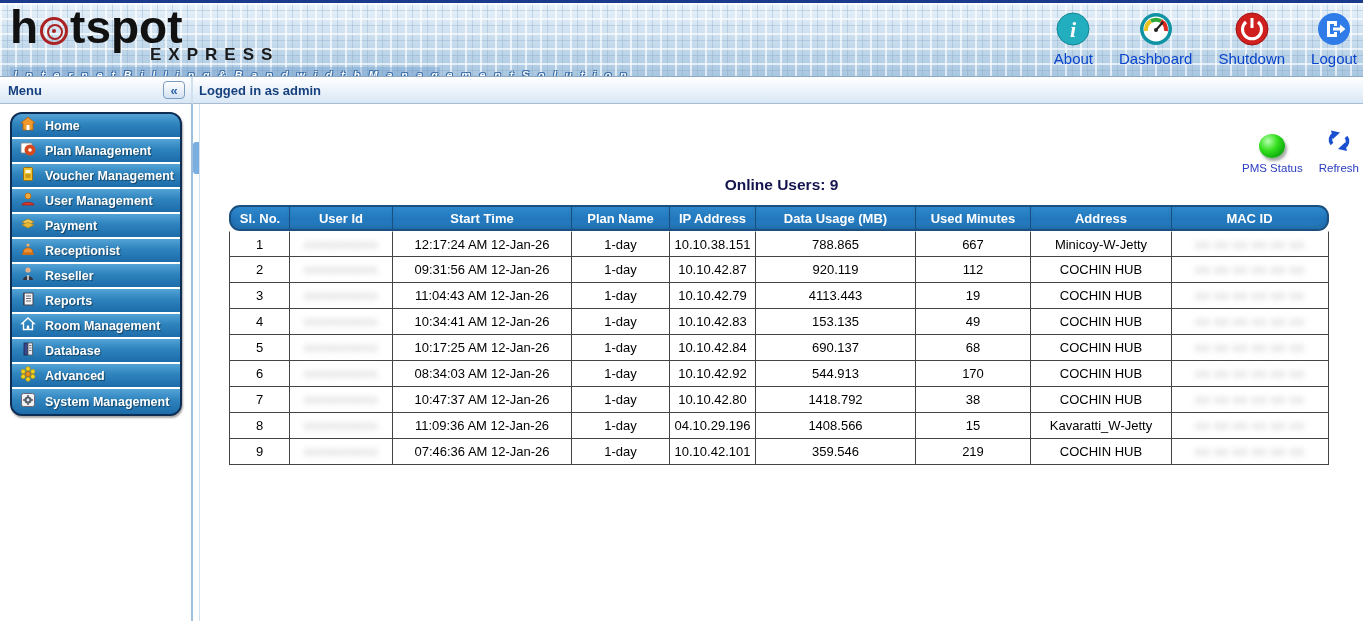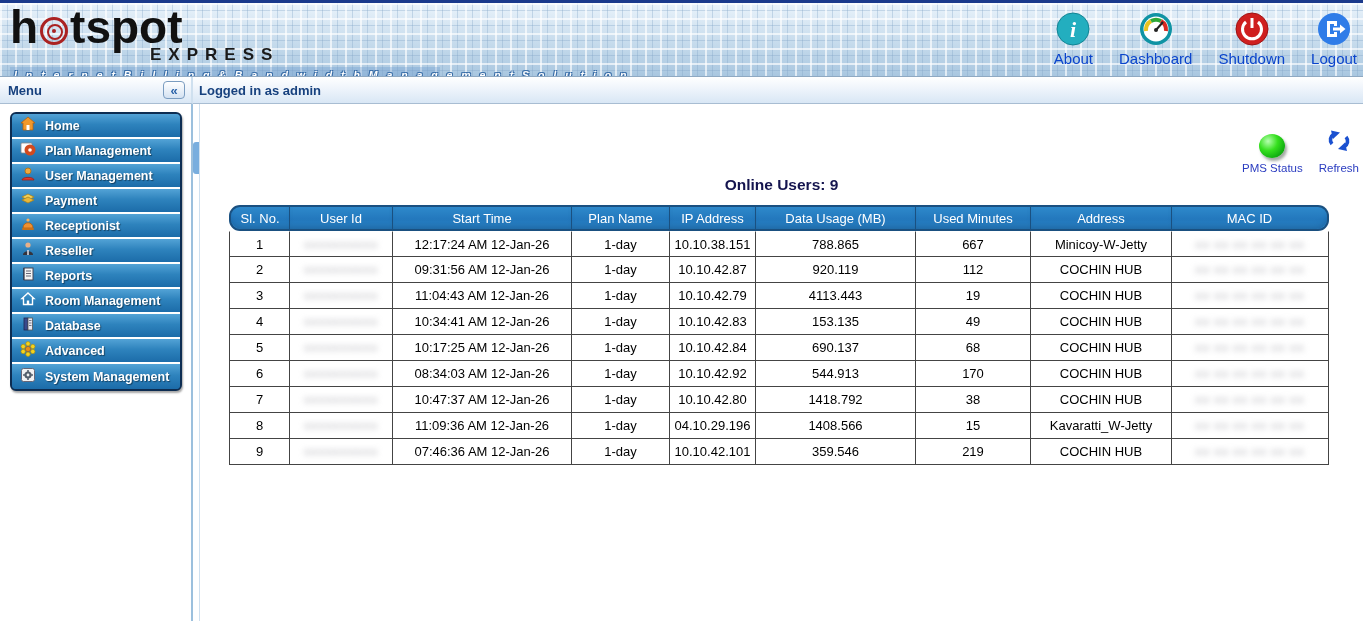--- a/index.html
+++ b/index.html
@@ -46,21 +46,21 @@
     background:linear-gradient(180deg,#fff,#d4e2f2); color:#2a62a8; font-size:13px; font-weight:bold;
     display:flex; align-items:center; justify-content:center; cursor:pointer; line-height:1; }
 
   
   .main { display:flex; height:517px; }
   .left-panel { width:193px; background:#fff; border-right:2px solid #9cc0dd; position:relative; }
   .divider { width:7px; background:#fff; border-right:1px solid #cfe0ef; position:relative; }
   .divider .thumb { position:absolute; top:38px; right:0px; width:6px; height:32px; background:#79aede; border-radius:3px 0 0 3px; }
 
   
-  .menu-block { margin:8px 9px 0 10px; border:2px solid #0d2d52; border-radius:6px; overflow:hidden;
+  .menu-block { margin:8px 9px 0 10px; border:2px solid #0d2d52; border-radius:12px; overflow:hidden;
     box-shadow:1px 2px 2px rgba(0,0,0,.35); background:#1c6ca9; }
   .menu-item { display:flex; align-items:center; height:25px; padding-left:8px; gap:9px; cursor:pointer;
     background:linear-gradient(180deg,#53a3d6 0%,#2e83bd 45%,#1c6ca9 100%); border-bottom:2px solid #fff; }
   .menu-item:last-child { border-bottom:none; }
   .menu-item .mlabel { color:#fff; font-weight:bold; font-size:12.5px; text-shadow:1px 1px 1px rgba(0,0,0,.45); white-space:nowrap; }
   .menu-item svg { flex:0 0 16px; }
 
   
   .content { flex:1; position:relative; background:#fff; }
   .status-cluster { position:absolute; top:24px; right:4px; display:flex; gap:16px; align-items:flex-end; }
@@ -69,21 +69,21 @@
   .pms-dot { width:26px; height:24px; border-radius:50%;
     background:radial-gradient(circle at 35% 30%, #b6ffb0 0%, #35e01e 40%, #14b212 70%, #0a7d0a 100%);
     box-shadow:2px 3px 3px rgba(100,110,100,.6); }
   .page-title { text-align:center; font-size:15.5px; font-weight:bold; color:#14144e; padding-top:72px; }
 
   
   table.online { border-collapse:separate; border-spacing:0; margin:11px 0 0 29px; width:1100px;
     font-size:13px; color:#000; }
   table.online th {
     background:linear-gradient(180deg,#2e89cb 0%,#2378bd 55%,#2b84c6 100%);
-    color:#fff; font-weight:normal; font-size:13px; height:26px; padding:0 4px;
+    color:#fff; font-weight:bold; font-size:13px; height:26px; padding:0 4px;
     border-top:2px solid #1a5080; border-bottom:2px solid #1a5080; border-right:1px solid #1a5080;
     box-shadow:inset 0 -6px 6px -4px rgba(10,60,110,.45);
   }
   table.online th:first-child { border-left:2px solid #1a5080; border-radius:11px 0 0 11px; }
   table.online th:last-child  { border-right:2px solid #1a5080; border-radius:0 11px 11px 0; }
   table.online td { height:26px; text-align:center; padding:0 4px;
     border-right:1px solid #444; border-bottom:1px solid #444; background:#fff; }
   table.online td:first-child { border-left:1px solid #444; }
   table.online tr:first-child td { border-top:1px solid #fff; }
   .masked { filter:blur(3px); color:#8a8a93; font-size:11px; letter-spacing:1px; user-select:none; }
@@ -180,20 +180,29 @@
               </svg></span>
           <span class="mlabel">Home</span>
         </div>
         <div class="menu-item">
           <span><svg width="16" height="16" viewBox="0 0 16 16">
                 <rect x="1" y="2" width="11" height="10" rx="1" fill="#fdfdfd" stroke="#888" stroke-width=".8"></rect>
                 <circle cx="10" cy="9" r="5.5" fill="#d24a1e"></circle>
                 <circle cx="10" cy="9" r="1.8" fill="#fff"></circle>
               </svg></span>
           <span class="mlabel">Plan Management</span>
+        </div>
+        <div class="menu-item">
+          <span><svg width="16" height="16" viewBox="0 0 16 16">
+                <rect x="3.5" y="1.5" width="9" height="13" rx="1" fill="#f2c12e" stroke="#9a7208" stroke-width="1"></rect>
+                <rect x="5.5" y="4" width="5" height="3" fill="#fff8e0"></rect>
+                <line x1="5.5" y1="9" x2="10.5" y2="9" stroke="#9a7208"></line>
+                <line x1="5.5" y1="11" x2="10.5" y2="11" stroke="#9a7208"></line>
+              </svg></span>
+          <span class="mlabel">Voucher Management</span>
         </div>
         <div class="menu-item">
           <span><svg width="16" height="16" viewBox="0 0 16 16">
                 <circle cx="8" cy="5" r="3" fill="#f2a93c" stroke="#b06c10" stroke-width=".8"></circle>
                 <path d="M2 14 C2 10.5 14 10.5 14 14 Z" fill="#e2392b" stroke="#9c1f16" stroke-width=".8"></path>
               </svg></span>
           <span class="mlabel">User Management</span>
         </div>
         <div class="menu-item">
           <span><svg width="16" height="16" viewBox="0 0 16 16">

